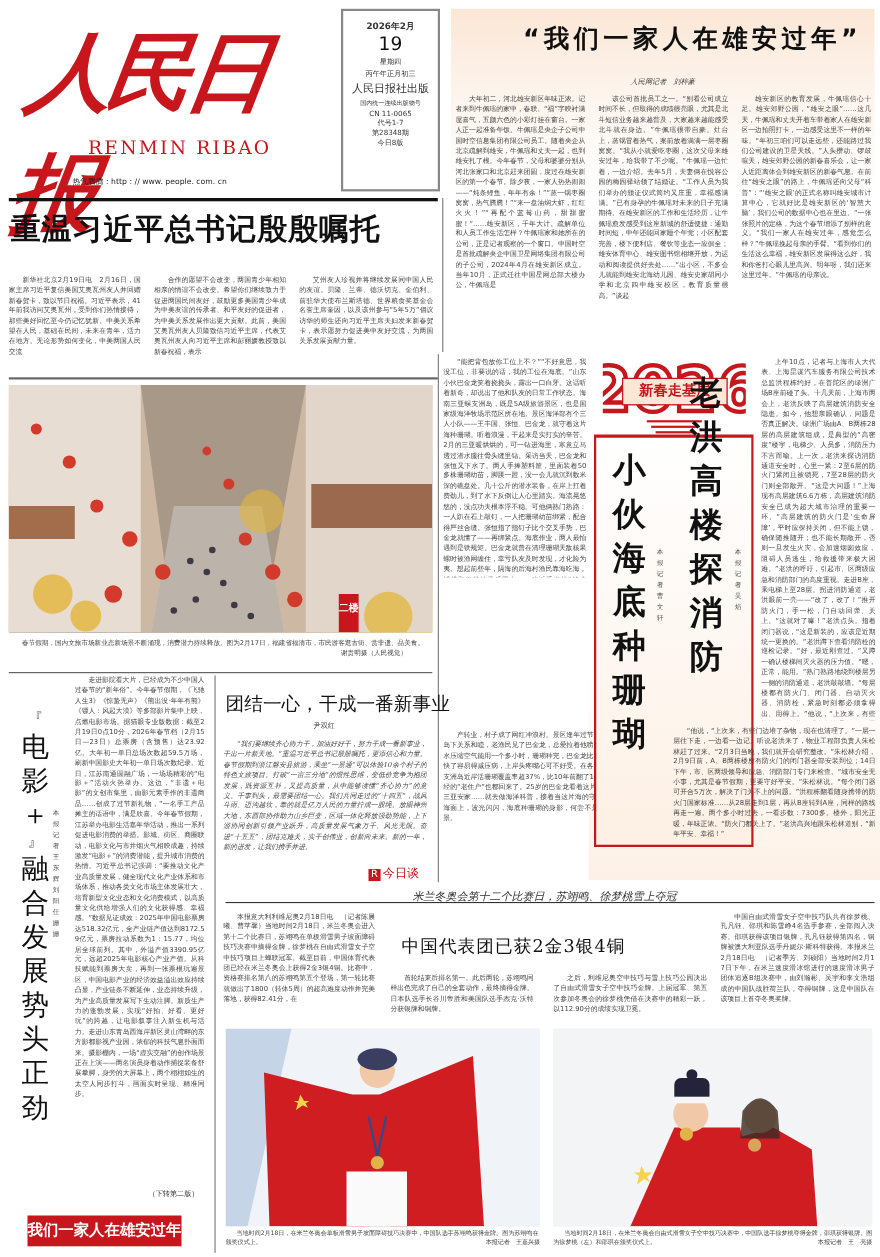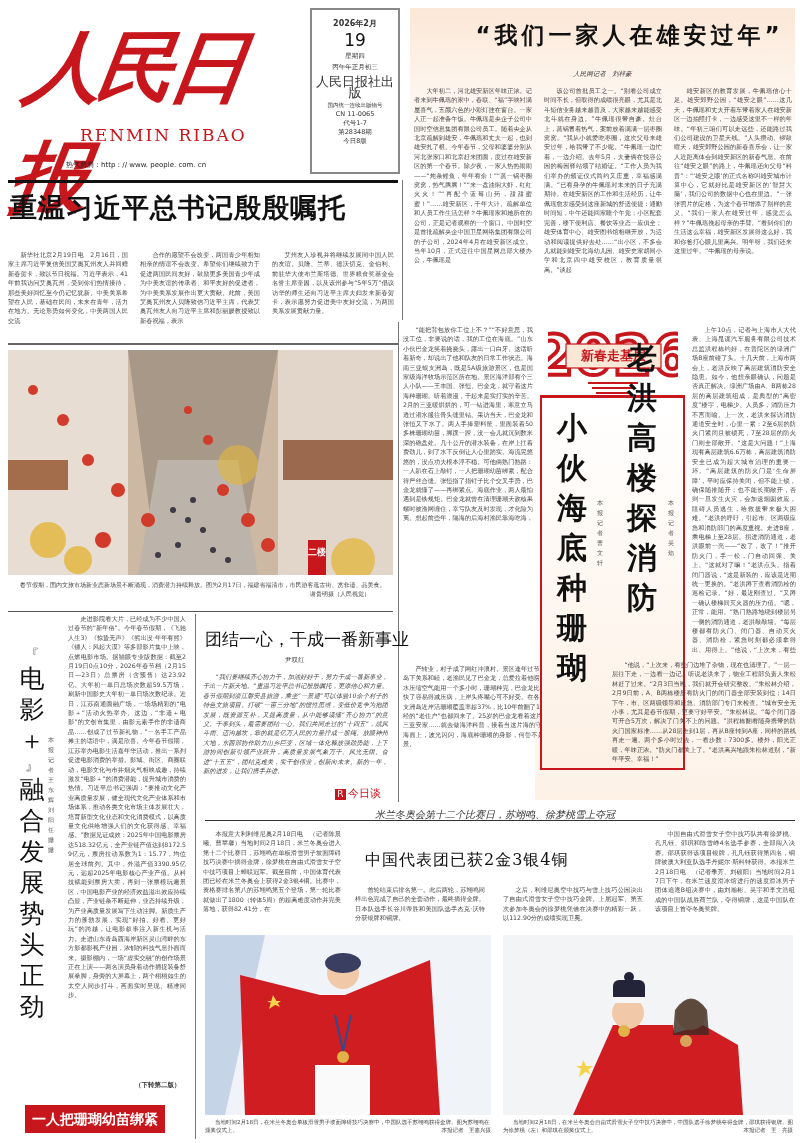--- a/index.html
+++ b/index.html
@@ -42,21 +42,21 @@
   <div class="logo-cn">人民日报</div>
 </div>
 <div class="abs logo-en">RENMIN RIBAO</div>
 <div class="abs site">热气腾腾：http：// www. people. com. cn</div>
 
 <div class="abs datebox">
   <div class="ym">2026年2月</div>
   <div class="day">19</div>
   <div style="font-weight:normal">星期四</div>
   <div>丙午年正月初三</div>
-  <div style="font-size:13px;margin:3px 0">人民日报社出版</div>
+  <div style="font-size:10px;margin:3px 0">人民日报社出版</div>
   <div style="font-size:5.5px;line-height:9px">国内统一连续出版物号</div>
   <div style="line-height:9px">CN 11-0065</div>
   <div style="line-height:9px">代号1-7</div>
   <div style="line-height:9px">第28348期</div>
   <div style="line-height:9px">今日8版</div>
 </div>
 
 <div class="abs feature1">
   <div class="abs f1-title">“我们一家人在雄安过年”</div>
   <div class="abs f1-byline serif">人民网记者　刘梓豪</div>
@@ -194,22 +194,22 @@
   <div class="vtitle" style="width:40px;font-size:25px;line-height:31px">展</div>
   <div class="vtitle" style="width:40px;font-size:25px;line-height:31px">势</div>
   <div class="vtitle" style="width:40px;font-size:25px;line-height:31px">头</div>
   <div class="vtitle" style="width:40px;font-size:25px;line-height:31px">正</div>
   <div class="vtitle" style="width:40px;font-size:25px;line-height:31px">劲</div>
 </div>
 <div class="abs" style="left:48px;top:735px;width:8px;font-size:6px;line-height:10px;color:#555;word-break:break-all">本报记者　王东辉　刘　阳　任姗姗</div>
 <div class="abs txt" style="left:68px;top:614px;width:118px;height:462px">
     <p>走进影院看大片，已经成为不少中国人过春节的“新年俗”。今年春节假期，《飞驰人生3》《惊蛰无声》《熊出没·年年有熊》《镖人：风起大漠》等多部影片集中上映，点燃电影市场。据猫眼专业版数据：截至2月19日0点10分，2026年春节档（2月15日—23日）总票房（含预售）达23.92亿。大年初一单日总场次数超59.5万场，刷新中国影史大年初一单日场次数纪录。近日，江苏南通圆融广场，一场场精彩的“电影＋”活动火热举办。这边，“非遗＋电影”的文创市集里，由影元素手作的非遗商品……创成了过节新礼物，”一名手工产品摊主的话语中，满是欣喜。今年春节假期，江苏举办电影生活嘉年华活动，推出一系列促进电影消费的举措。影城、街区、商圈联动，电影文化与市井烟火气相映成趣，持续激发“电影＋”的消费潜能，提升城市消费的热情。习近平总书记强调：“要推动文化产业高质量发展，健全现代文化产业体系和市场体系，推动各类文化市场主体发展壮大，培育新型文化业态和文化消费模式，以高质量文化供给增强人们的文化获得感、幸福感。”数据见证成效：2025年中国电影票房达518.32亿元，全产业链产值达到8172.59亿元，票房拉动系数为1：15.77，均位居全球前列。其中，外溢产值3390.95亿元，远超2025年电影核心产业产值。从科技赋能到票房大卖，再到一张票根玩遍景区，中国电影产业的经济效益溢出效应持续凸显，产业链条不断延伸，业态持续升级，为产业高质量发展写下生动注脚。新质生产力的蓬勃发展，实现“好拍、好看、更好玩”的跨越，让电影叙事注入新生机与活力。走进山东青岛西海岸新区灵山湾畔的东方影都影视产业园，浓郁的科技气息扑面而来。摄影棚内，一场“虚实交融”的创作场景正在上演——两名演员身着动作捕捉装备舒展拳脚，身旁的大屏幕上，两个栩栩如生的太空人同步打斗，画面实时呈现、精准同步。</p>
   </div>
-<div class="abs" style="left:135px;top:1081px;font-size:6.5px;font-weight:bold;color:#333">（下转第二版）</div>
-<div class="abs red-block">一人把珊瑚幼苗绑紧</div>
+<div class="abs" style="left:135px;top:1081px;font-size:6.5px;font-weight:normal;color:#333">（下转第二版）</div>
+<div class="abs red-block">我们一家人在雄安过年</div>
 <div class="abs" style="left:195px;top:614px;width:1px;height:525px;background:#777"></div>
 
 <div class="abs" style="left:205px;top:628px;font-size:17px;color:#111">团结一心，干成一番新事业</div>
 <div class="abs serif" style="left:285px;top:656px;font-size:6.5px;color:#444">尹双红</div>
 <div class="abs txt serif" style="left:203px;top:672px;width:185px;height:130px;font-style:italic">
     <p>“我们要继续齐心协力干，加油好好干，努力干成一番新事业，干出一片新天地。”重温习近平总书记殷殷嘱托，更添信心和力量。春节假期到浙江磐安县旅游，乘坐“一景通”可以体验10余个村子的特色文旅项目。打破“一亩三分地”的惯性思维，变低价竞争为抱团发展，既资源互补，又提高质量，从中能够读懂“齐心协力”的意义。千事到头，最需要团结一心。我们共同走过的“十四五”，战风斗雨、迈沟越坎，靠的就是亿万人民的力量拧成一股绳。放眼神州大地，东西部协作助力山乡巨变，区域一体化释放强劲势能，上下游协同创新引领产业跃升，高质量发展气象万千、风光无限。奋进“十五五”，团结克难关，实干创伟业，创新向未来。新的一年，新的进发，让我们携手并进。</p>
   </div>
 <div class="abs jrt">
   <span style="display:inline-block;background:#c8161d;color:#fff;width:11px;height:11px;line-height:11px;text-align:center;font-size:9px;margin-right:2px">R</span><span>今日谈</span>
 </div>

